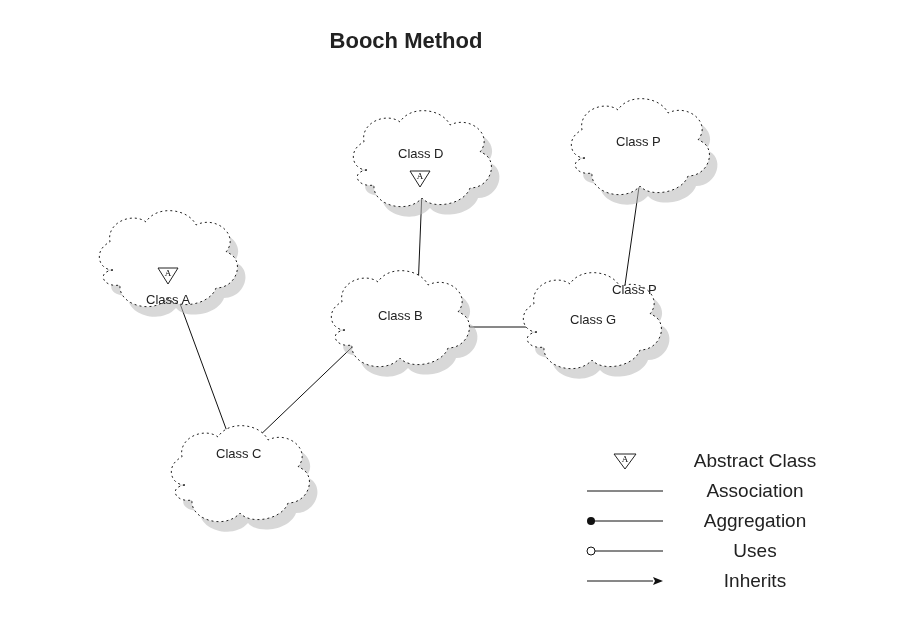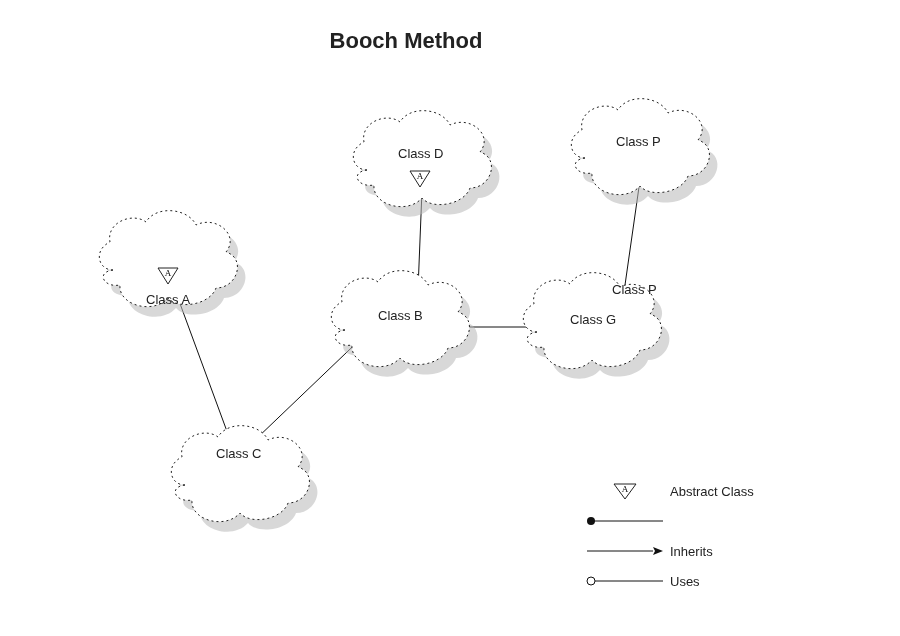--- a/index.html
+++ b/index.html
@@ -47,22 +47,22 @@
     height: 30px;
   }
   .legend-symbol {
     width: 90px;
     display: flex;
     align-items: center;
     justify-content: center;
   }
   .legend-text {
     flex: 1;
-    text-align: left;
-    font-size: 13px;
+    text-align: center;
+    font-size: 19px;
   }
 </style>
 </head>
 <body>
 
 <div class="title">Booch Method</div>
 
 <svg class="diagram" viewBox="0 0 900 636">
   <defs>
 
@@ -146,36 +146,45 @@
       <svg width="26" height="20">
           <path d="M2 3 L24 3 L13 18 Z" fill="#fff" stroke="#222" stroke-width="1"></path>
           <text x="13" y="11" text-anchor="middle" font-size="9" font-family="Verdana">A</text>
         </svg>
     </div>
     <div class="legend-text">Abstract Class</div>
   </div>
   <div class="legend-row">
     <div class="legend-symbol">
       <svg width="80" height="12">
+          <line x1="2" y1="6" x2="78" y2="6" stroke="#111" stroke-width="1"></line>
+        </svg>
+    </div>
+    <div class="legend-text">Association</div>
+  </div>
+  <div class="legend-row">
+    <div class="legend-symbol">
+      <svg width="80" height="12">
           <line x1="8" y1="6" x2="78" y2="6" stroke="#111" stroke-width="1"></line>
           <circle cx="6" cy="6" r="4" fill="#111"></circle>
         </svg>
     </div>
+    <div class="legend-text">Aggregation</div>
+  </div>
+  <div class="legend-row">
+    <div class="legend-symbol">
+      <svg width="80" height="12">
+          <line x1="8" y1="6" x2="78" y2="6" stroke="#111" stroke-width="1"></line>
+          <circle cx="6" cy="6" r="4" fill="#fff" stroke="#111" stroke-width="1"></circle>
+        </svg>
+    </div>
+    <div class="legend-text">Uses</div>
   </div>
   <div class="legend-row">
     <div class="legend-symbol">
       <svg width="80" height="12">
           <line x1="2" y1="6" x2="68" y2="6" stroke="#111" stroke-width="1"></line>
           <path d="M68 2 L78 6 L68 10 L70 6 Z" fill="#111"></path>
         </svg>
     </div>
     <div class="legend-text">Inherits</div>
   </div>
-  <div class="legend-row">
-    <div class="legend-symbol">
-      <svg width="80" height="12">
-          <line x1="8" y1="6" x2="78" y2="6" stroke="#111" stroke-width="1"></line>
-          <circle cx="6" cy="6" r="4" fill="#fff" stroke="#111" stroke-width="1"></circle>
-        </svg>
-    </div>
-    <div class="legend-text">Uses</div>
-  </div>
 </div>
 
 </body></html>

